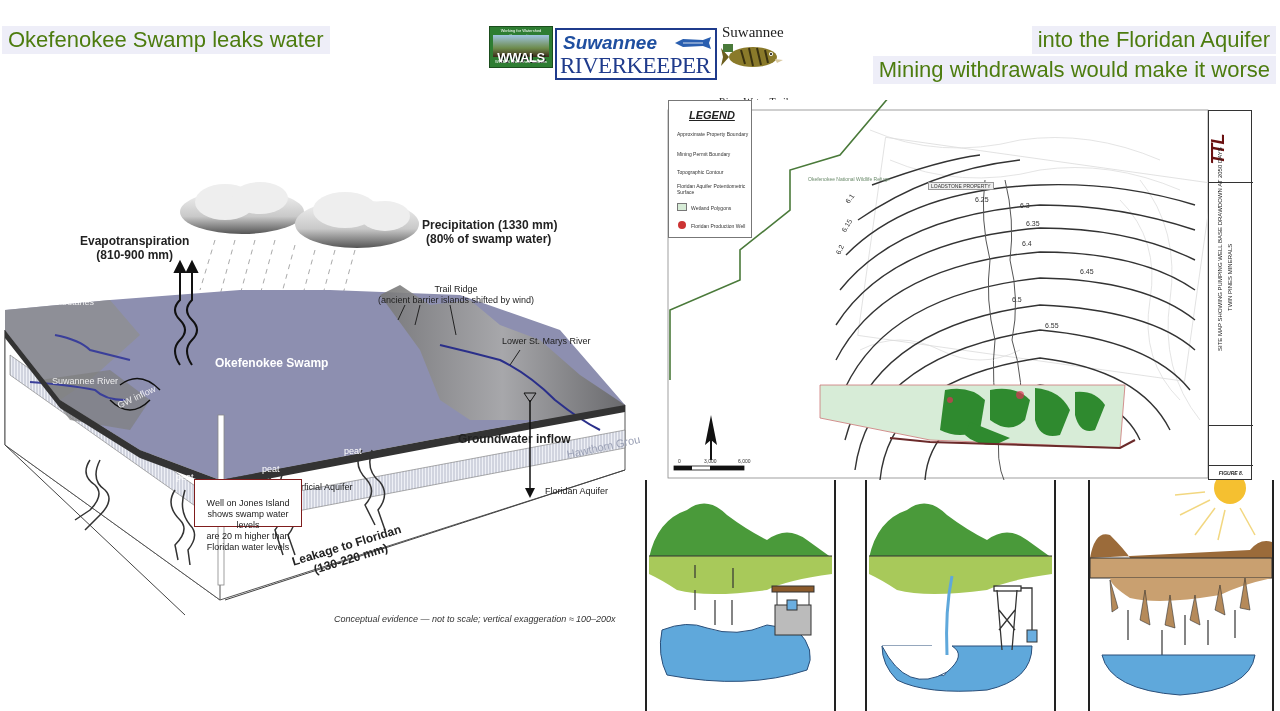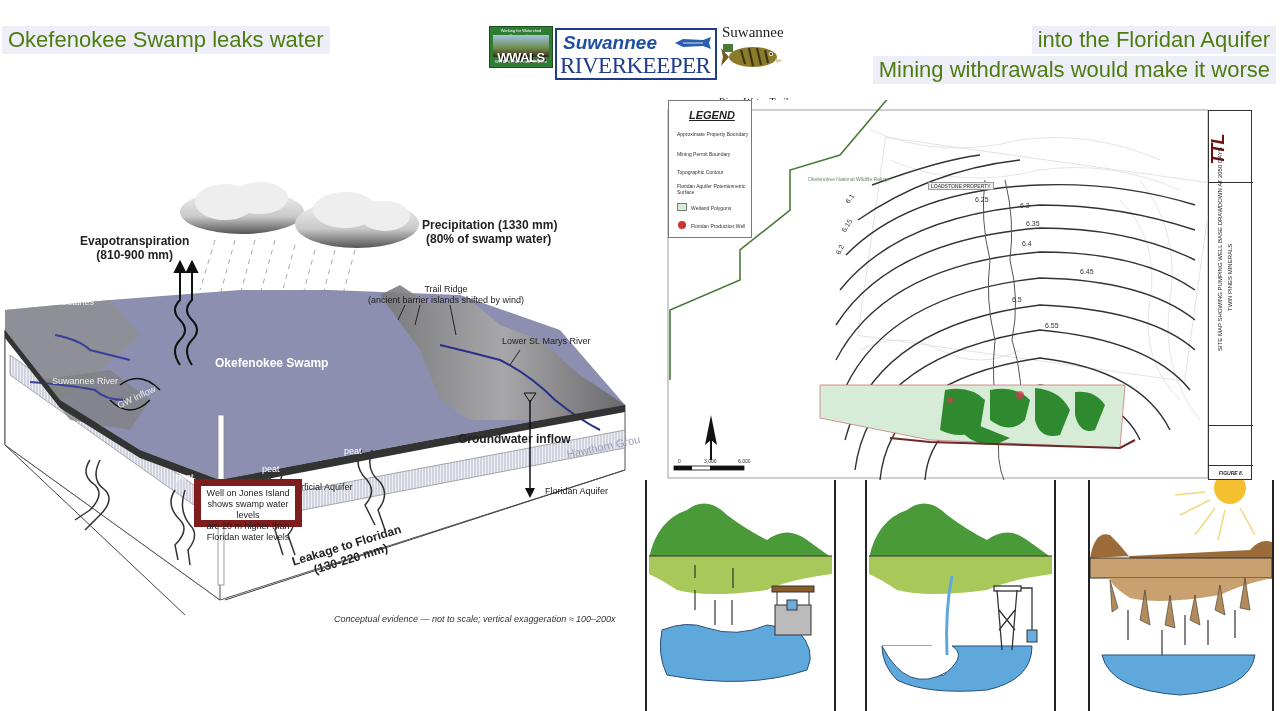--- a/index.html
+++ b/index.html
@@ -34,21 +34,21 @@
 
   .lbl { position: absolute; font-family: "Liberation Sans", sans-serif; white-space: nowrap; }
   .bold { font-weight: bold; }
   .dark { color: #222; }
   .white { color: #fff; }
   .small { font-size: 9px; }
   .med { font-size: 11px; }
   .big { font-size: 12px; }
   .center { text-align: center; }
 
-  .well-box { position: absolute; left: 194px; top: 479px; width: 108px; height: 48px; border: 7px solid #7f1d1d; background: #fff; font-size: 9px; line-height: 11px; text-align: center; color: #222; padding-top: 2px; }
+  .well-box { position: absolute; left: 194px; top: 479px; width: 108px; height: 48px; border: 1px solid #7f1d1d; background: #fff; font-size: 9px; line-height: 11px; text-align: center; color: #222; padding-top: 18px; }
 
   .legend { position: absolute; left: 668px; top: 100px; width: 84px; height: 138px; border: 1px solid #777; background: #fff; }
   .legend-title { position: absolute; left: 4px; top: 8px; font: italic bold 11px "Liberation Sans", sans-serif; color: #222; text-decoration: underline; margin-left: 16px; }
   .legend-item { position: absolute; left: 8px; font-size: 5px; color: #333; line-height: 6px; }
   .titleblock { position: absolute; left: 1208px; top: 110px; width: 44px; height: 370px; border: 1px solid #333; background: #fff; }
   .tb-logo { position: absolute; left: 0; top: 0; width: 44px; height: 72px; border-bottom: 1px solid #333; }
   .tb-logo span { position: absolute; left: -6px; top: 28px; transform: rotate(-90deg); font: italic bold 18px "Liberation Sans", sans-serif; color: #6b1111; letter-spacing: -1px; }
   .tb-main { position: absolute; left: 8px; top: 240px; transform: rotate(-90deg); transform-origin: left top; font-size: 6px; color: #222; white-space: nowrap; }
   .tb-fig { position: absolute; left: 0; bottom: 0; width: 44px; height: 14px; border-top: 1px solid #333; font: italic bold 5px "Liberation Sans", sans-serif; text-align: center; line-height: 14px; color: #222; }
   .tb-info { position: absolute; left: 0; bottom: 14px; width: 44px; height: 40px; border-top: 1px solid #333; }
@@ -187,21 +187,21 @@
     </svg>
 
     <div class="lbl bold dark big center" style="left:80px;top:134px;line-height:14px">
       <div>Evapotranspiration</div>
       <div>(810-900 mm)</div>
     </div>
     <div class="lbl bold dark big" style="left:422px;top:118px;line-height:14px">
       <div>Precipitation (1330 mm)</div>
       <div style="padding-left:4px">(80% of swamp water)</div>
     </div>
-    <div class="lbl dark small center" style="left:368px;top:184px;line-height:11px">
+    <div class="lbl dark small center" style="left:378px;top:184px;line-height:11px">
       <div>Trail Ridge</div>
       <div>(ancient barrier islands shifted by wind)</div>
     </div>
     <div class="lbl dark small" style="left:502px;top:236px">Lower St. Marys River</div>
     <div class="lbl white small" style="left:12px;top:197px;opacity:0.85">Small NW tributaries</div>
     <div class="lbl white small" style="left:52px;top:276px;opacity:0.85">Suwannee River</div>
     <div class="lbl white small" style="left:116px;top:292px;transform:rotate(-25deg);opacity:0.85">GW inflow</div>
     <div class="lbl white bold big" style="left:215px;top:256px">Okefenokee Swamp</div>
     <div class="lbl bold dark big center" style="left:458px;top:332px;line-height:14px">
       <div>Groundwater inflow</div>

